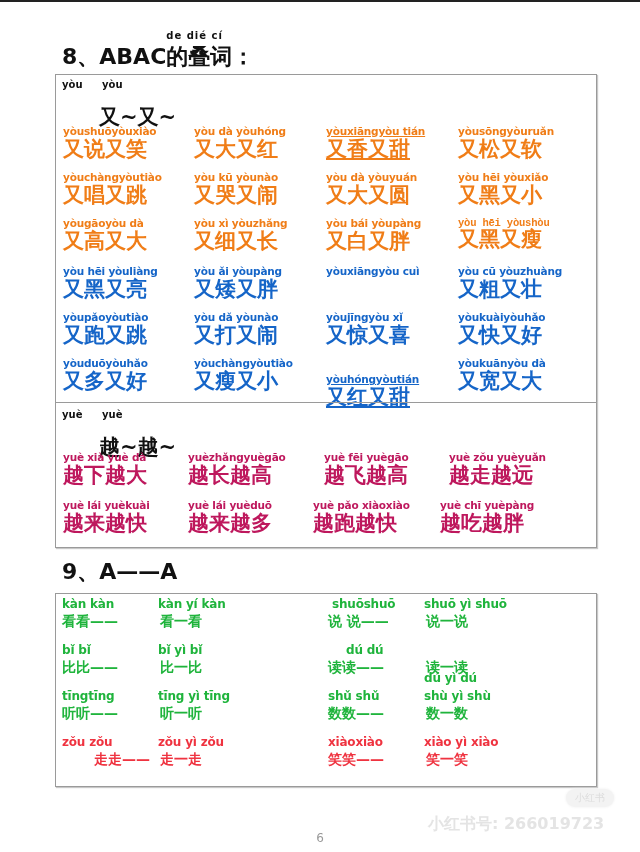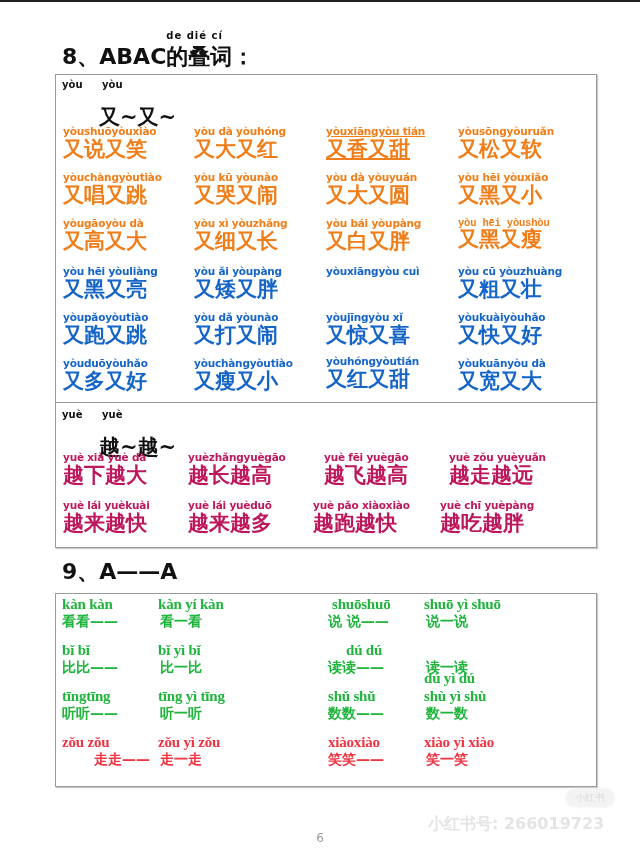--- a/index.html
+++ b/index.html
@@ -17,21 +17,21 @@
     .subhead .py { font-size: 10px; position: absolute; top: 0; white-space: nowrap; }
     .subhead .hz { font-size: 21px; position: absolute; top: 24px; white-space: nowrap; margin-left: 37px; }
     .word { position: absolute; font-weight: bold; white-space: nowrap; }
     .word .py { font-size: 10.5px; line-height: 12px; display: block; letter-spacing: -0.2px; }
     .word .hz { font-size: 21px; line-height: 24px; display: block; letter-spacing: 0px; }
     .orange { color: #f07d17; }
     .blue { color: #1565c8; }
     .magenta { color: #be185d; }
     .green { color: #1fb43c; }
     .red { color: #ef3340; }
-    .aa .py { font-size: 15px; font-family: Liberation Serif, serif; }
+    .aa .py { font-size: 12px; }
     .aa .hz { font-size: 14px; }
     .page-num { position: absolute; left: 0; width: 640px; top: 831px; text-align: center; font-size: 12px; color: #999; }
     .wm-badge { position: absolute; left: 566px; top: 789px; width: 48px; height: 18px; border-radius: 9px; background: #f3f3f3; color: #dcdcdc; font-size: 10px; text-align: center; line-height: 18px; box-shadow: 0 0 3px #eee; }
     .wm-text { position: absolute; left: 428px; top: 814px; color: #e4e4e4; font-size: 16px; font-weight: bold; white-space: nowrap; }
   </style>
 </head>
 <body>
 
 <div class="top-edge"></div>
 
@@ -128,21 +128,21 @@
         <span class="hz">又快又好</span>
       </div>
       <div class="word blue" style="left: 7px; top: 282px;">
         <span class="py">yòuduōyòuhǎo</span>
         <span class="hz">又多又好</span>
       </div>
       <div class="word blue" style="left: 138px; top: 282px;">
         <span class="py">yòuchàngyòutiào</span>
         <span class="hz">又瘦又小</span>
       </div>
-      <div class="word blue" style="left: 270px; top: 280px;">
+      <div class="word blue" style="left: 270px; top: 298px; text-decoration: underline;">
         <span class="py">yòuhóngyòutián</span>
         <span class="hz">又红又甜</span>
       </div>
       <div class="word blue" style="left: 402px; top: 282px;">
         <span class="py">yòukuānyòu dà</span>
         <span class="hz">又宽又大</span>
       </div>
     </div>
 
   <div class="divider" style="top:327px;"></div>

